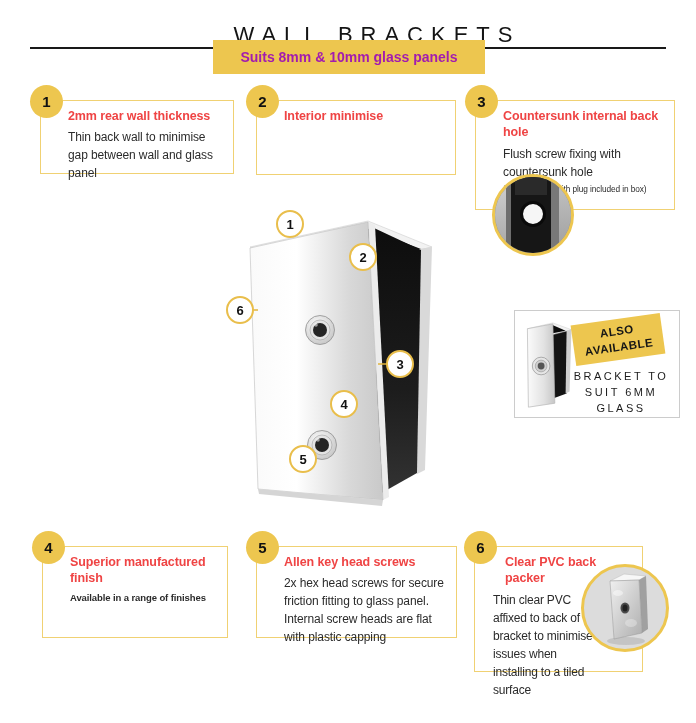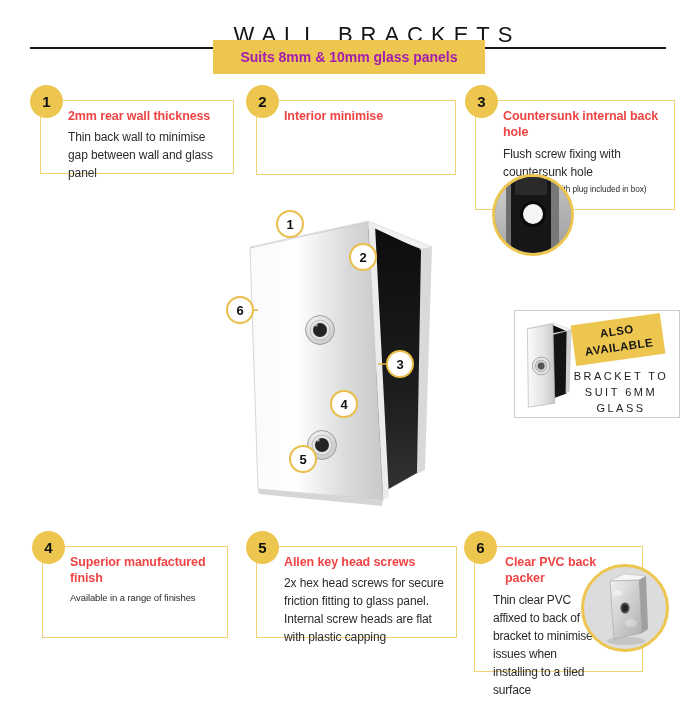--- a/index.html
+++ b/index.html
@@ -35,21 +35,21 @@
   }
   .fb-content { padding:7px 8px 0 27px; }
   #box6 .fb-content { padding-left:18px; }
   .fb-title { font-size:12.5px; font-weight:700; color:#ef4444; line-height:1.3; letter-spacing:-0.1px; }
   #box1 .fb-title, #box2 .fb-title, #box5 .fb-title { white-space:nowrap; }
   #box3 .fb-title, #box4 .fb-title { max-width:160px; }
   #box6 .fb-title { max-width:100px;margin-left:12px; }
   .fb-body { font-size:12px; color:#2b2b2b; line-height:1.5; margin-top:4px; letter-spacing:-0.1px; max-width:172px; }
   #box6 .fb-body { max-width:106px; letter-spacing:-0.2px; }
   .fb-note { font-size:8.3px; color:#2b2b2b; margin-top:3px; white-space:nowrap; letter-spacing:-0.1px; }
-  #box4 .fb-note { font-size:9.5px; font-weight:400; margin-top:5px; }
+  #box4 .fb-note { font-size:9.5px; font-weight:700; margin-top:5px; }
   
   .photo-circle {
     position:absolute; border-radius:50%; border:3px solid #EDC64F;
     overflow:hidden; background:#919191; z-index:5;
   }
   #photo3 { left:492px; top:174px; width:76px; height:76px; }
   #photo6 { left:581px; top:564px; width:82px; height:82px; background:#dcdcdc; }
   #photo3 .p-left   { position:absolute; left:0; top:0; width:14px; height:76px; background:linear-gradient(#d2d2d2,#a6a6a6); }
   #photo3 .p-lline  { position:absolute; left:11px; top:0; width:5px; height:76px; background:#6e6e6e; }
   #photo3 .p-chan   { position:absolute; left:16px; top:0; width:40px; height:76px; background:#161616; }

